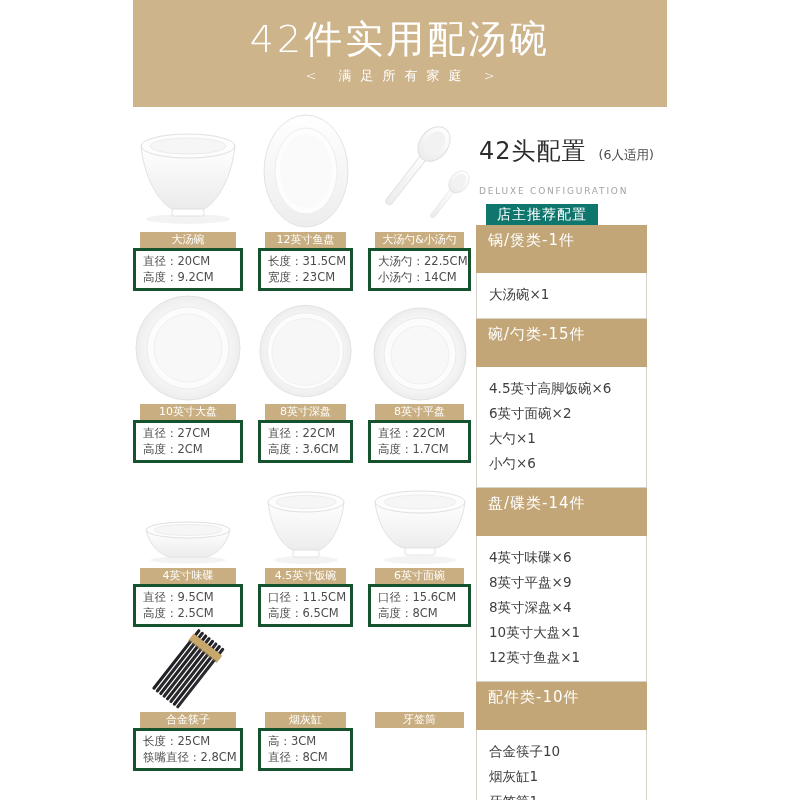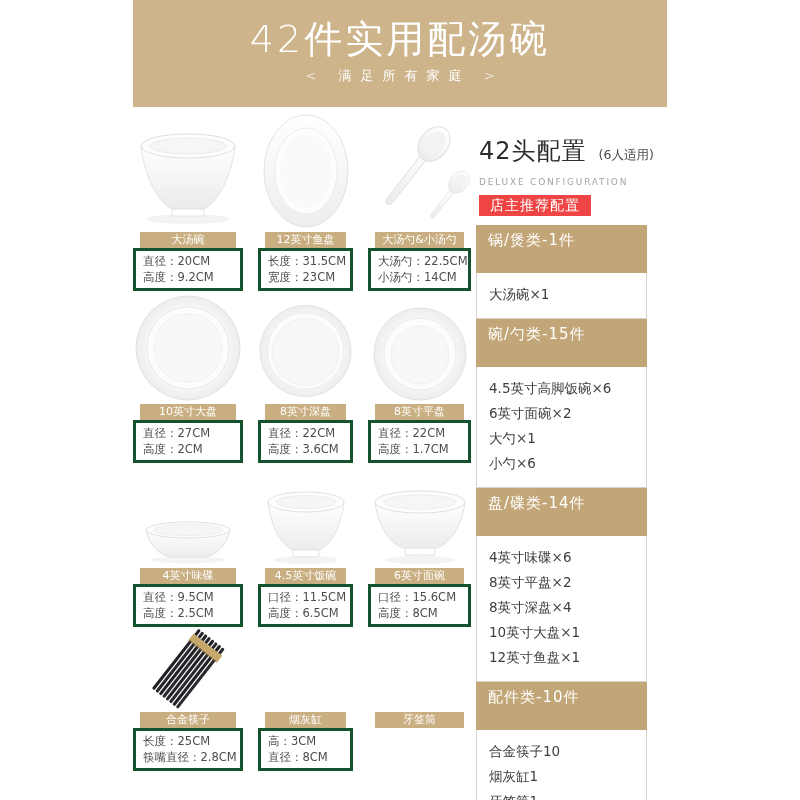--- a/index.html
+++ b/index.html
@@ -23,22 +23,22 @@
   .imgbox{display:flex;justify-content:center;align-items:flex-end;padding-bottom:2px;}
   .r1 .imgbox{height:118px}.r2 .imgbox{height:110px}.r3 .imgbox{height:99px}.r4 .imgbox{height:84px}
   .cell-label{margin:0 7px;background:#c9ae81;color:#fff;font-size:11px;height:16px;line-height:16px;text-align:center;white-space:nowrap;overflow:hidden;}
   .spec{border:3px solid #14532d;background:#fff;padding:2px 0 3px 7px;}
   .spec div{font-size:11.5px;line-height:16px;color:#4c4c4c;white-space:nowrap;}
 
   
   .config{position:absolute;left:479px;top:137px;width:190px;}
   .config-title{font-size:24px;color:#2d2d2d;letter-spacing:1px;line-height:28px;}
   .config-title .people{font-size:12.5px;color:#4a4a4a;margin-left:12px;letter-spacing:0;}
-  .config-sub{font-size:9px;color:#a3a3a3;letter-spacing:1.8px;margin-top:8px;}
-  .config-badge{display:inline-block;background:#ef4444;color:#fff;font-size:14px;line-height:21px;padding:0 11px;margin-top:8px;letter-spacing:1px;}
+  .config-sub{font-size:9px;color:#a3a3a3;letter-spacing:1.8px;margin-top:17px;}
+  .config-badge{display:inline-block;background:#0f766e;color:#fff;font-size:14px;line-height:21px;padding:0 11px;margin-top:8px;letter-spacing:1px;margin-left:7px;}
   .sections{position:absolute;left:476px;top:225px;width:171px;}
   .sec-h{background:#c3a677;color:#fff;font-size:15px;height:48px;line-height:30px;padding-left:12px;box-sizing:border-box;letter-spacing:1px;}
   .sec-l{border:1px solid #d7d3ca;border-top:none;background:#fff;padding:9px 0 11px 12px;box-sizing:border-box;}
   .sec-l div{font-size:13.5px;color:#3e3e3e;line-height:25px;white-space:nowrap;}
   .sec-l.last{padding-bottom:32px;}
 
   svg{display:block;}
 </style>
 </head>
 <body>
@@ -285,21 +285,21 @@
     <div class="sec-l">
       <div>4.5英寸高脚饭碗×6</div>
       <div>6英寸面碗×2</div>
       <div>大勺×1</div>
       <div>小勺×6</div>
     </div>
 
     <div class="sec-h">盘/碟类-14件</div>
     <div class="sec-l">
       <div>4英寸味碟×6</div>
-      <div>8英寸平盘×2</div>
+      <div>8英寸平盘×9</div>
       <div>8英寸深盘×4</div>
       <div>10英寸大盘×1</div>
       <div>12英寸鱼盘×1</div>
     </div>
 
     <div class="sec-h">配件类-10件</div>
     <div class="sec-l last">
       <div>合金筷子10</div>
       <div>烟灰缸1</div>
       <div>牙签筒1</div>

